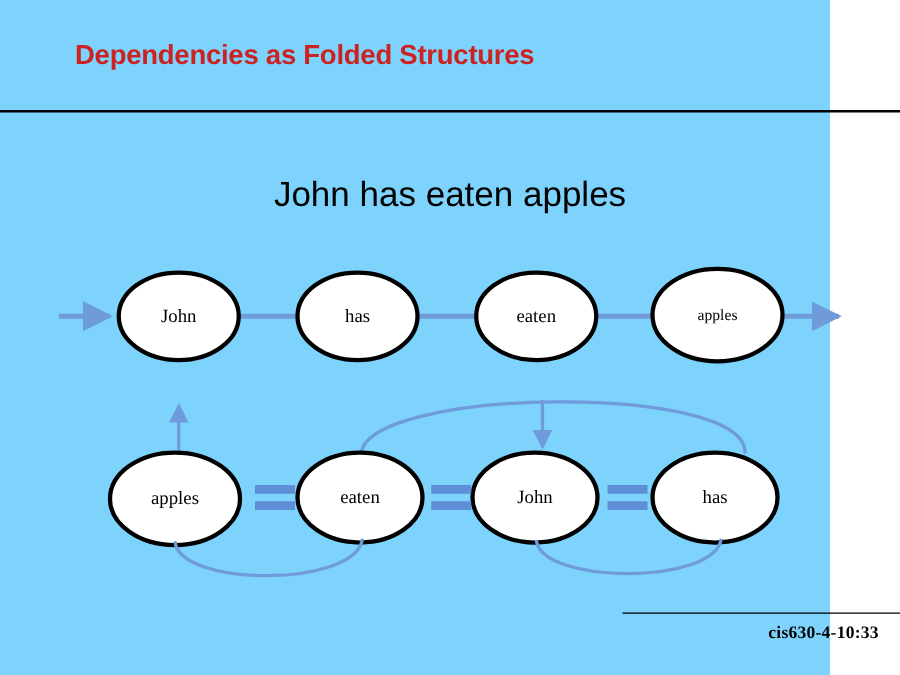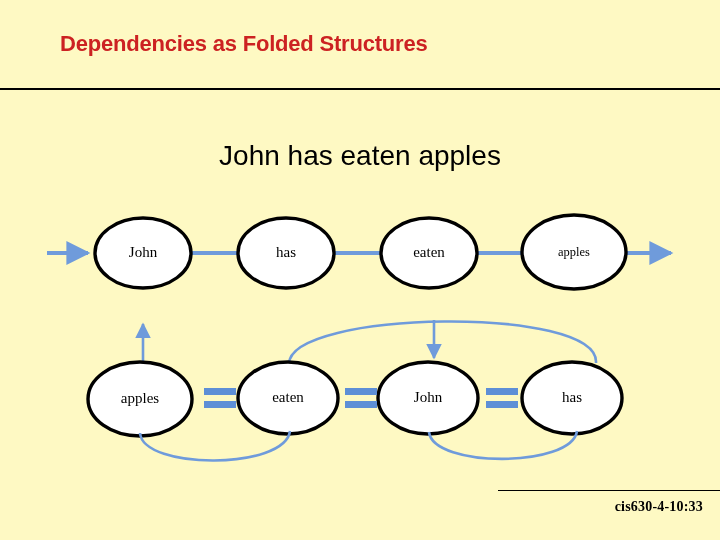--- a/index.html
+++ b/index.html
@@ -12,23 +12,23 @@
     width: 720px;
     height: 540px;
     position: relative;
     overflow: hidden;
     font-family: "Liberation Sans", sans-serif;
   }
 
   .slide {
     position: absolute;
     inset: 0;
-    width: 720px;
+    width: 664px;
     height: 540px;
-    background: #fef9c3;
+    background: #7dd3fc;
   }
 
   
   .slide-title {
     position: absolute;
     left: 60px;
     top: 31px;
     font-family: "Liberation Sans", sans-serif;
     font-size: 22px;
     font-weight: bold;

